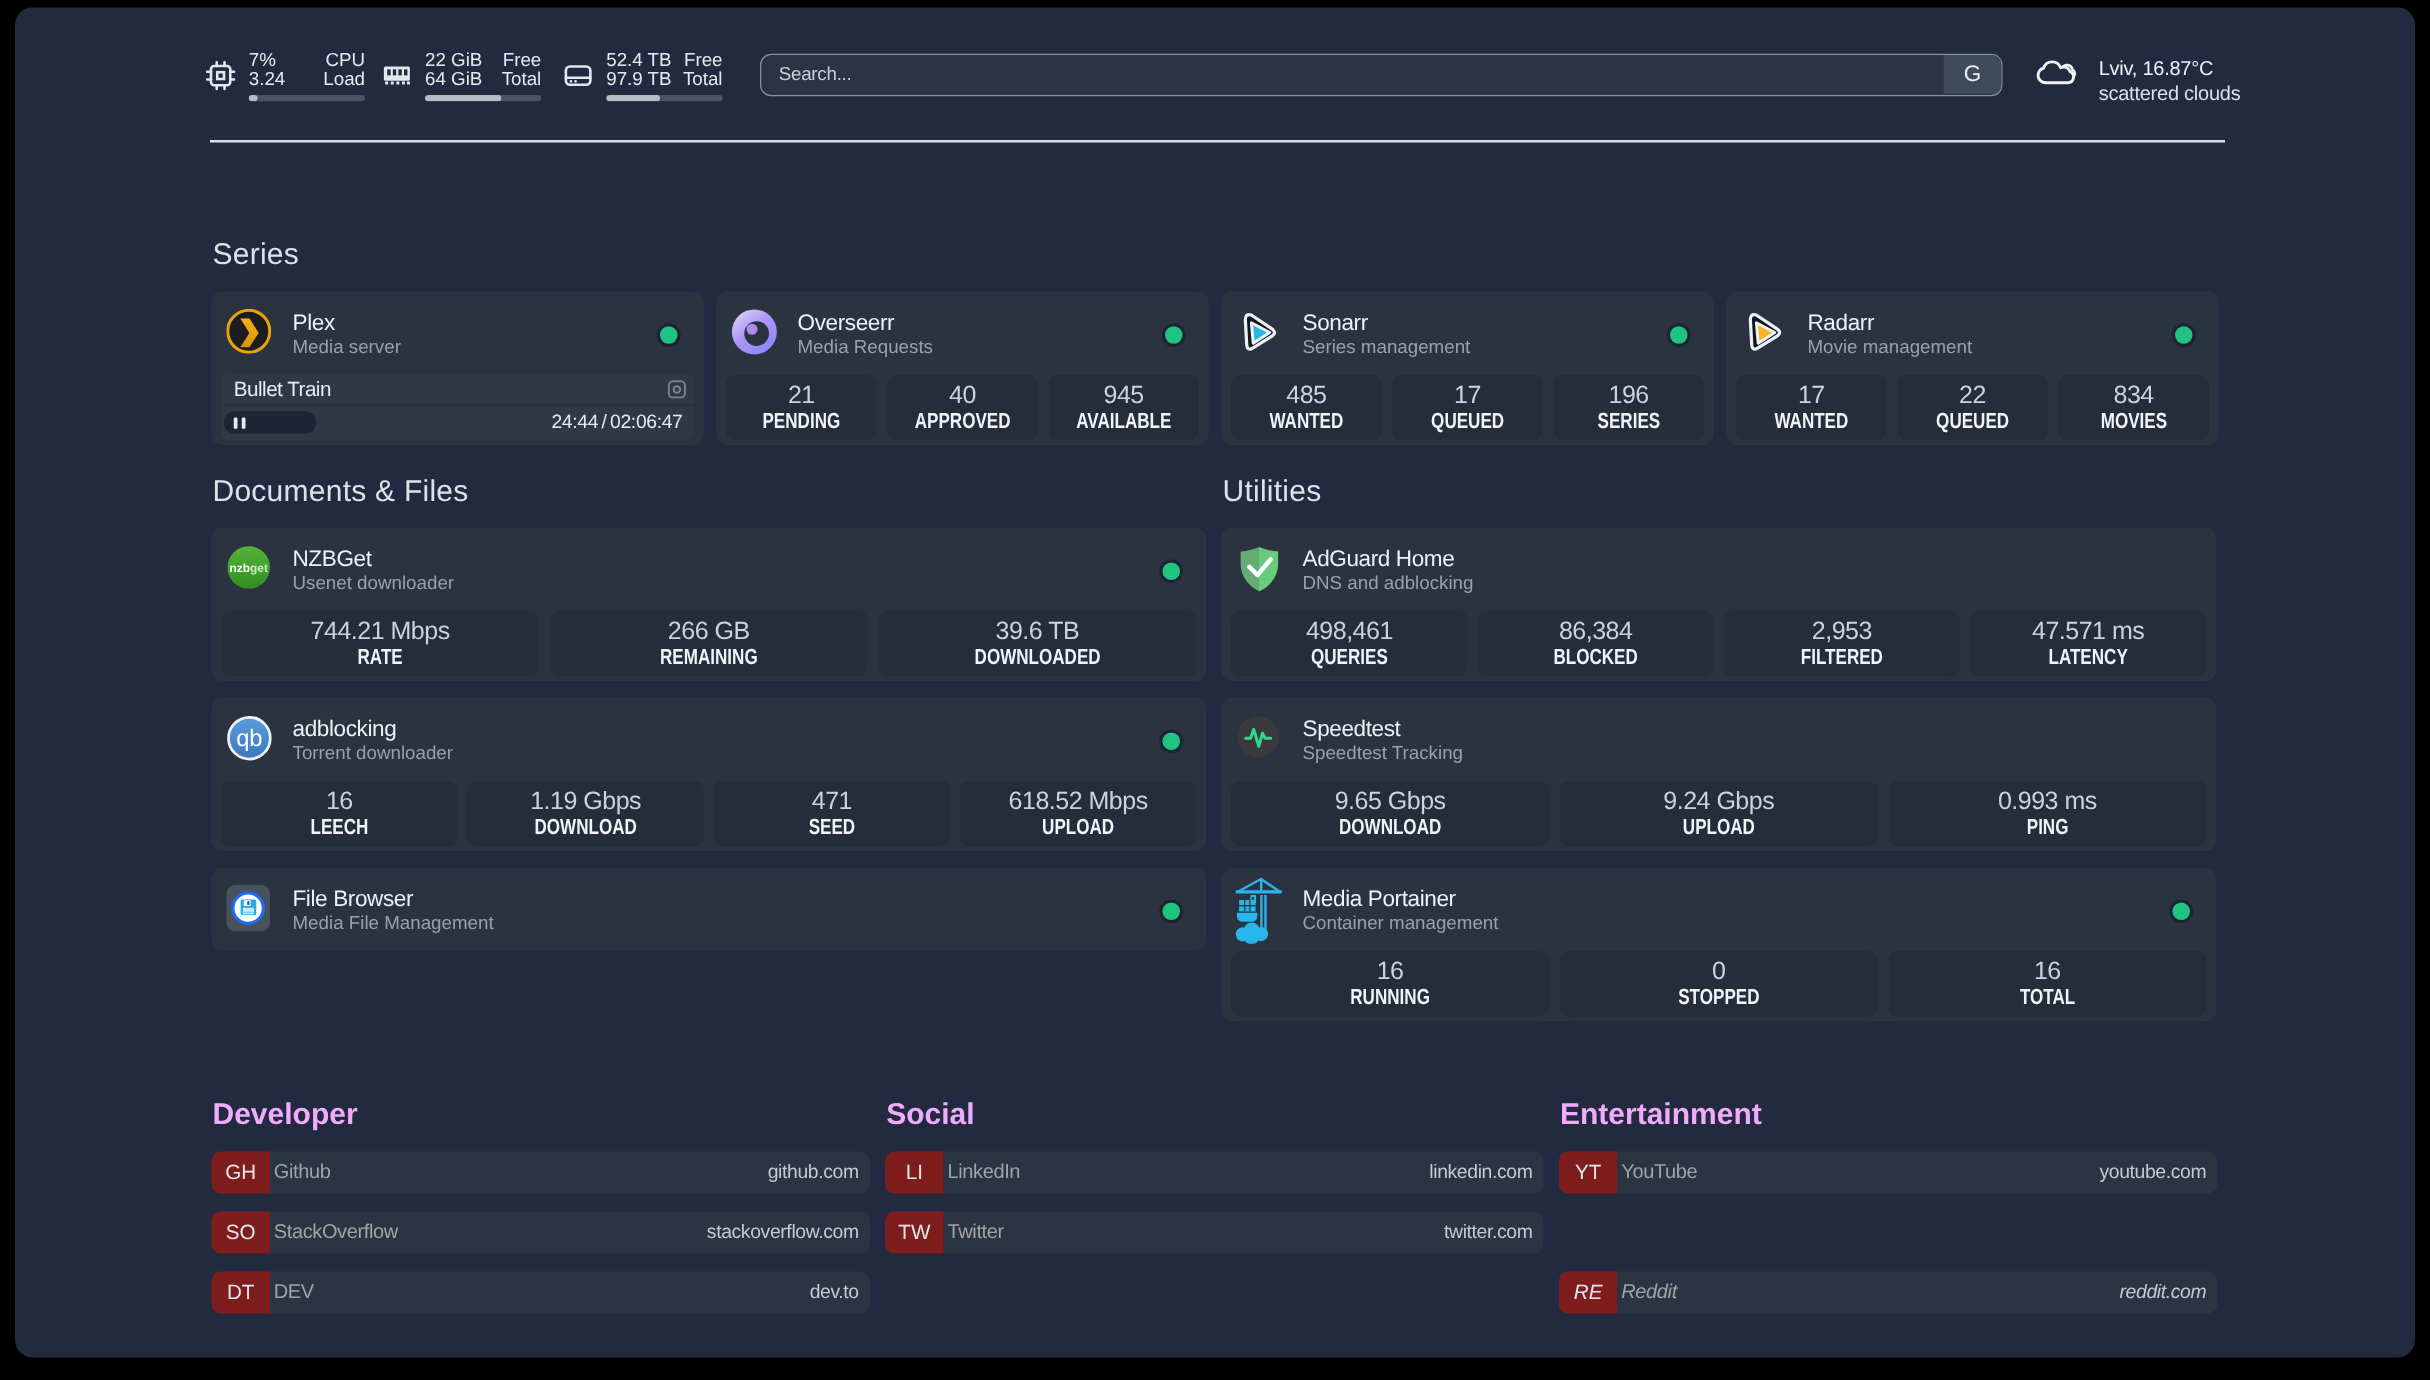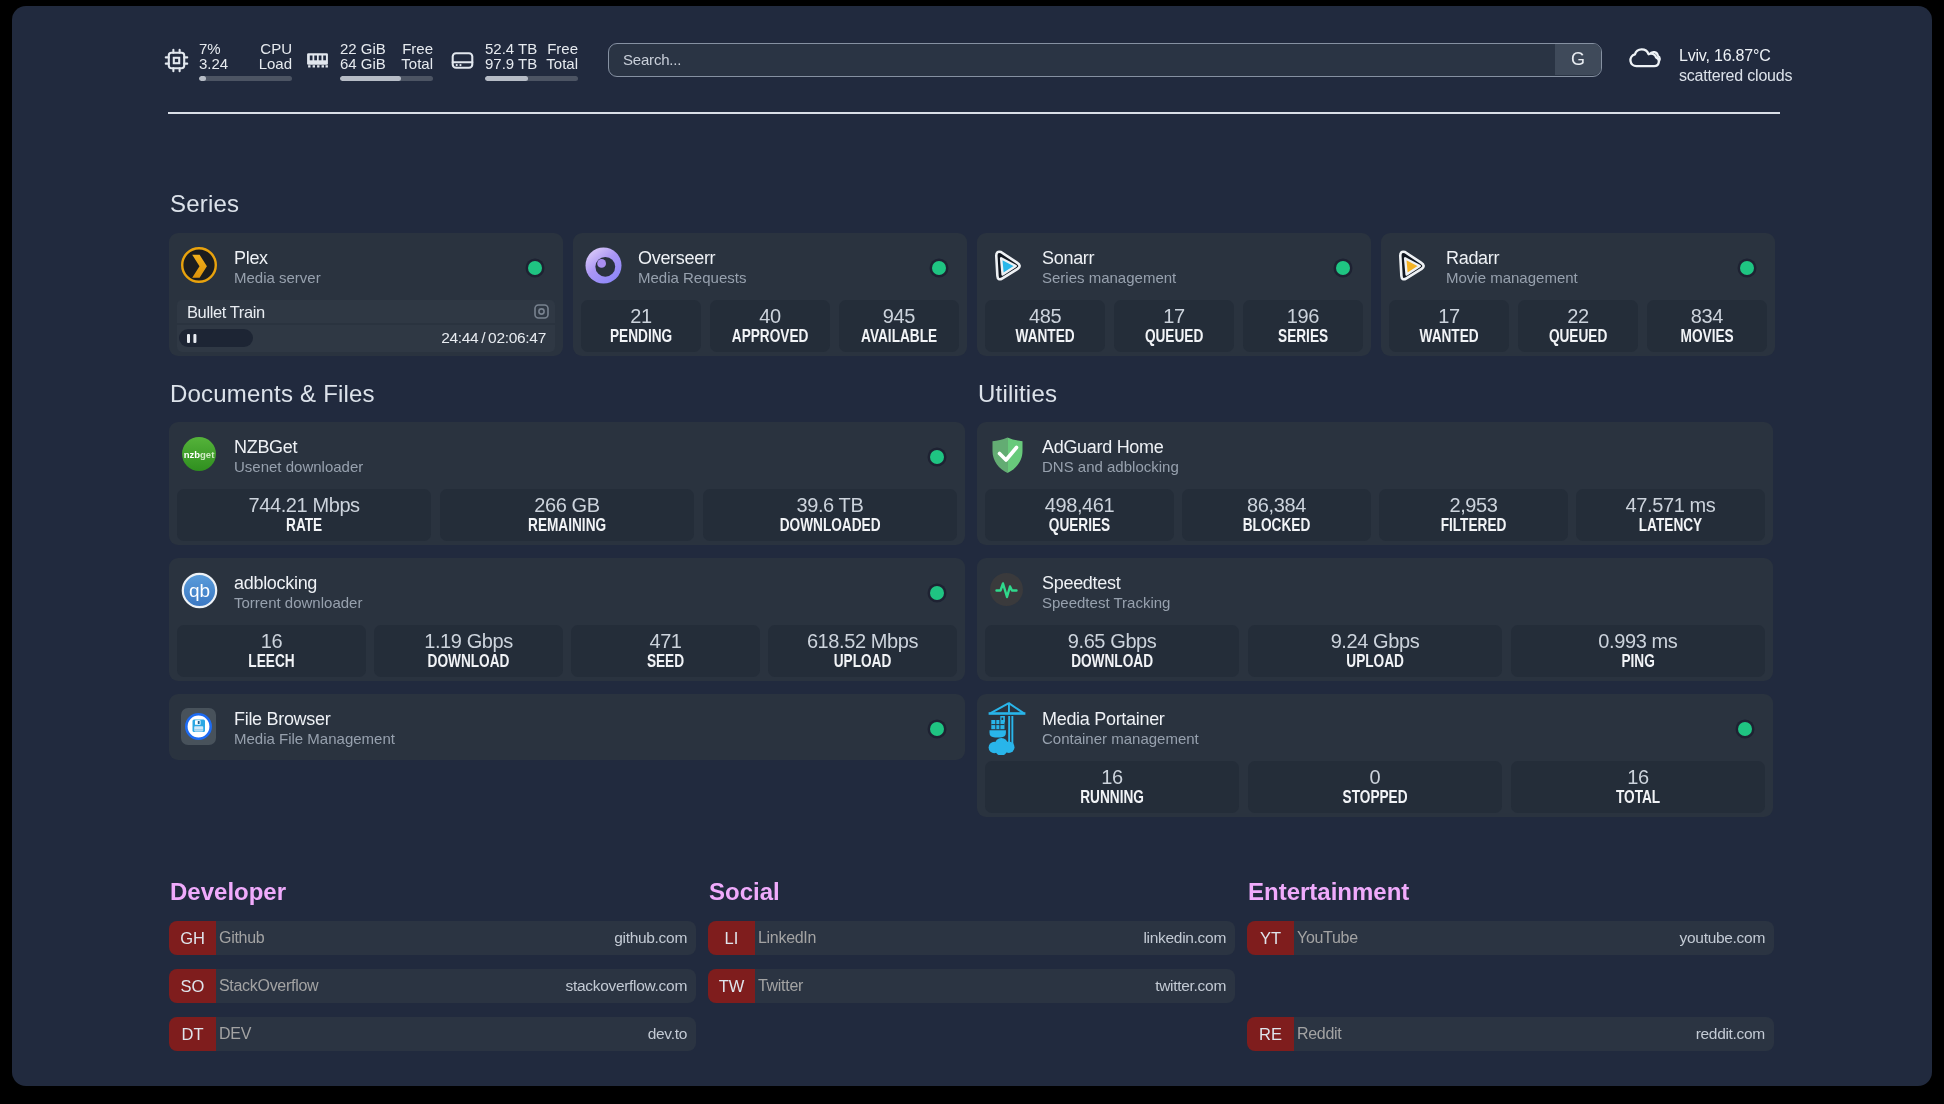--- a/index.html
+++ b/index.html
@@ -416,19 +416,19 @@
       </div>
 </div>
 <div class="bhead" style="left:1236px;top:872px;">Entertainment</div>
     <div class="bmrow" style="left:1235px;top:915px;">
 <div class="babbr">YT</div>
 <div class="bpill">
         <span class="bname">YouTube</span>
         <span class="burl">youtube.com</span>
       </div>
 </div>
-    <div class="bmrow" style="left:1235px;top:1011px;">
+    <div class="bmrow" style="left:1235px;top:1011px;font-style:italic;">
 <div class="babbr">RE</div>
 <div class="bpill">
         <span class="bname">Reddit</span>
         <span class="burl">reddit.com</span>
       </div>
 </div>
 </div>
 </body></html>

